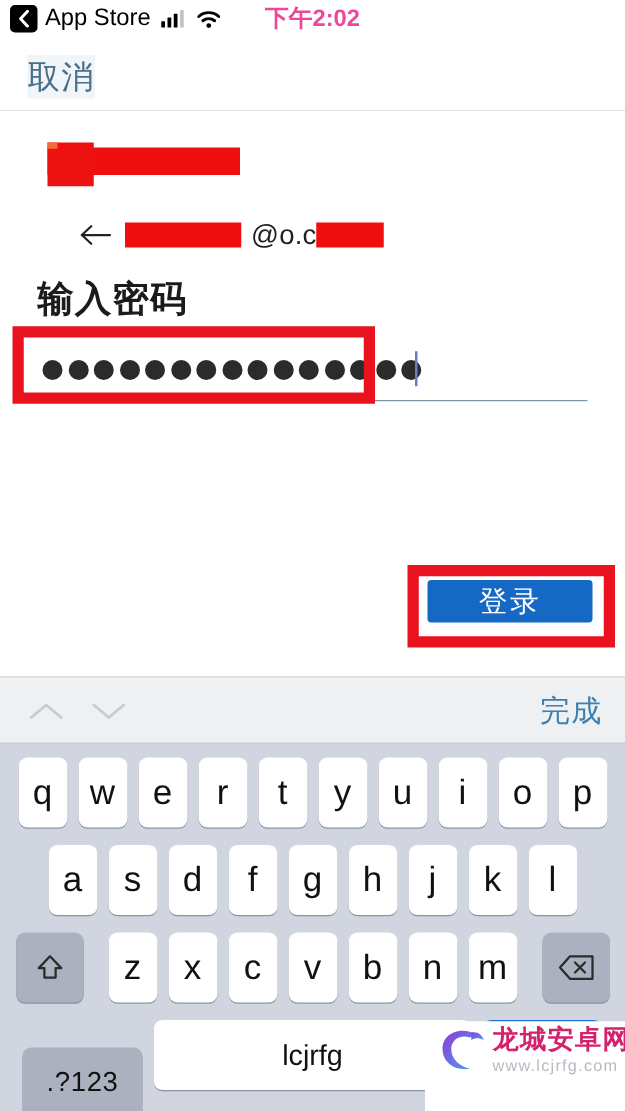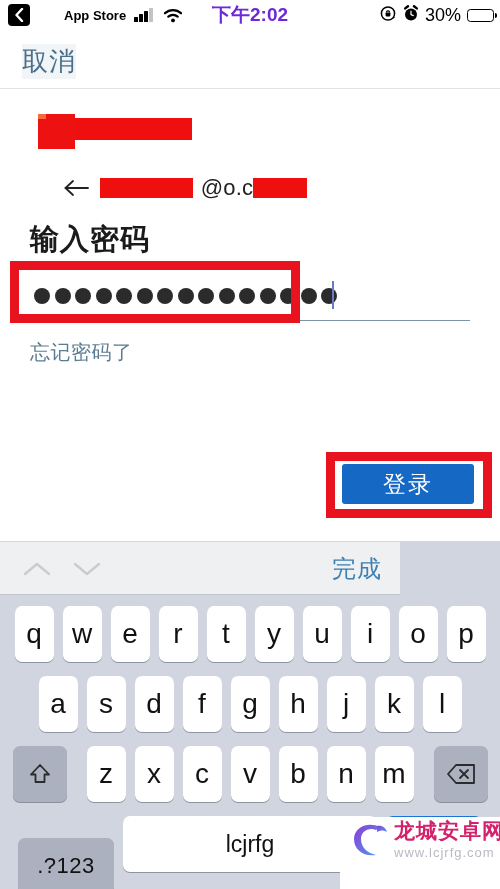--- a/index.html
+++ b/index.html
@@ -25,36 +25,35 @@
   .sb-left {
     position: absolute; left: 8px; top: 0; height: 30px;
     display: flex; align-items: center; gap: 6px;
   }
   .sb-back-box {
     width: 22px; height: 22px; border-radius: 4px;
     background: #000; display: flex; align-items: center; justify-content: center;
   }
   .sb-back-box svg { display: block; }
   .sb-appstore {
-    font-size: 13px; color: #000; letter-spacing: 0px; font-weight: 700;
+    font-size: 19px; color: #000; letter-spacing: 0px; font-weight: 400;
     white-space: nowrap;
-    margin-left: 28px;
   }
   .sb-signal { display: flex; align-items: flex-end; gap: 1.5px; height: 14px; margin-left: 2px;}
   .sb-signal i { display: block; width: 3.5px; background: #000; border-radius: 0.5px;}
   .sb-signal i.b1 { height: 5px; }
   .sb-signal i.b2 { height: 8px; }
   .sb-signal i.b3 { height: 11px; }
   .sb-signal i.b4 { height: 14px; background: #c3c3c3; }
   .sb-wifi { margin-left: 4px; display:flex; align-items:center; }
   .sb-center {
     position: absolute; left: 0; right: 0; top: 0; height: 30px;
     display: flex; align-items: center; justify-content: center;
   }
-  .sb-time { font-size: 19px; font-weight: 700; color: #6d28d9; }
+  .sb-time { font-size: 19px; font-weight: 700; color: #ec4899; }
   .sb-right {
     position: absolute; right: 6px; top: 0; height: 30px;
     display: flex; align-items: center; gap: 6px;
   }
   .sb-pct { font-size: 18px; color: #000; }
   .sb-batt {
     position: relative;
     width: 27px; height: 13px; border: 1.6px solid #000; border-radius: 3.5px;
     padding: 1.4px;
   }
@@ -153,21 +152,21 @@
   
   .forgot-link {
     position: absolute; left: 30px; top: 250px;
     font-size: 20px; color: #5a7d94; letter-spacing: 0.5px;
     cursor: pointer;
   }
 
   
   .signin-btn {
     position: absolute; left: 342px; top: 375px;
-    width: 132px; height: 40px;
+    width: 132px; height: 34px;
     background: #1668c5; border-radius: 3px;
     display: flex; align-items: center; justify-content: center;
     cursor: pointer;
   }
   .signin-btn span {
     font-size: 23px; color: #ffffff; letter-spacing: 2px;
   }
   .annot-signin {
     position: absolute; left: 326px; top: 363px;
     width: 166px; height: 66px;
@@ -175,21 +174,21 @@
     background: transparent;
   }
 
   
   .kb {
     position: absolute; left: 0; top: 541px; width: 500px; height: 348px;
     background: #d1d5e0;
   }
   .kb-accessory {
     position: relative;
-    width: 400px; height: 54px;
+    width: 500px; height: 54px;
     background: #eff0f2;
     border-top: 1px solid #d5d7da;
     border-bottom: 1px solid #c3c6cf;
     padding-left: 22px;
   }
   .chev {
     position: absolute; top: 14px;
     width: 34px; height: 26px;
     display: flex; align-items: center; justify-content: center;
     cursor: pointer;
@@ -290,42 +289,20 @@
           <path d="M5.3 8.6 A7.6 7.6 0 0 1 14.7 8.6" stroke="#000" stroke-width="2.3" fill="none" stroke-linecap="round"></path>
           <circle cx="10" cy="12.4" r="1.9" fill="#000"></circle>
         </svg>
       </span>
     </div>
 
     <div class="sb-center">
       <span class="sb-time">下午2:02</span>
     </div>
 
-    <div class="sb-right">
-      <span>
-        <svg width="17" height="17" viewBox="0 0 17 17" aria-hidden="true">
-          <circle cx="8" cy="8.5" r="6.6" stroke="#000" stroke-width="1.5" fill="none"></circle>
-          <rect x="5.6" y="7.4" width="4.8" height="4" rx="0.8" fill="#000"></rect>
-          <path d="M6.4 7.4 A1.6 1.6 0 0 1 9.6 7.4" stroke="#000" stroke-width="1.2" fill="none"></path>
-          <path d="M13.2 11.5 l2 1 -2 1" fill="#000"></path>
-        </svg>
-      </span>
-      <span>
-        <svg width="16" height="17" viewBox="0 0 16 17" aria-hidden="true">
-          <circle cx="8" cy="9.6" r="6" fill="#000"></circle>
-          <path d="M2.2 3.4 L5 1.2" stroke="#000" stroke-width="2.4" stroke-linecap="round"></path>
-          <path d="M13.8 3.4 L11 1.2" stroke="#000" stroke-width="2.4" stroke-linecap="round"></path>
-          <path d="M8 6.2 L8 9.6 L10.3 10.6" stroke="#fff" stroke-width="1.2" fill="none" stroke-linecap="round"></path>
-        </svg>
-      </span>
-      <span class="sb-pct">30%</span>
-      <span class="sb-batt">
-        <span class="fill" style="width:30%"></span>
-      </span>
-    </div>
   </div>
 
   <div class="nav-bar">
     <span class="cancel-btn">取消</span>
   </div>
   <div class="nav-divider"></div>
 
   <div class="form-area">
 
     <div class="brand-redact">
@@ -366,21 +343,20 @@
           <i></i>
           <i></i>
           <i></i>
           <i></i>
       </div>
       <div class="pw-caret"></div>
       <div class="pw-underline"></div>
     </div>
     <div class="annot-pw"></div>
 
-    <div class="forgot-link">忘记密码了</div>
 
     <div class="signin-btn">
       <span>登录</span>
     </div>
     <div class="annot-signin"></div>
   </div>
 
   <div class="kb">
 
     <div class="kb-accessory">

